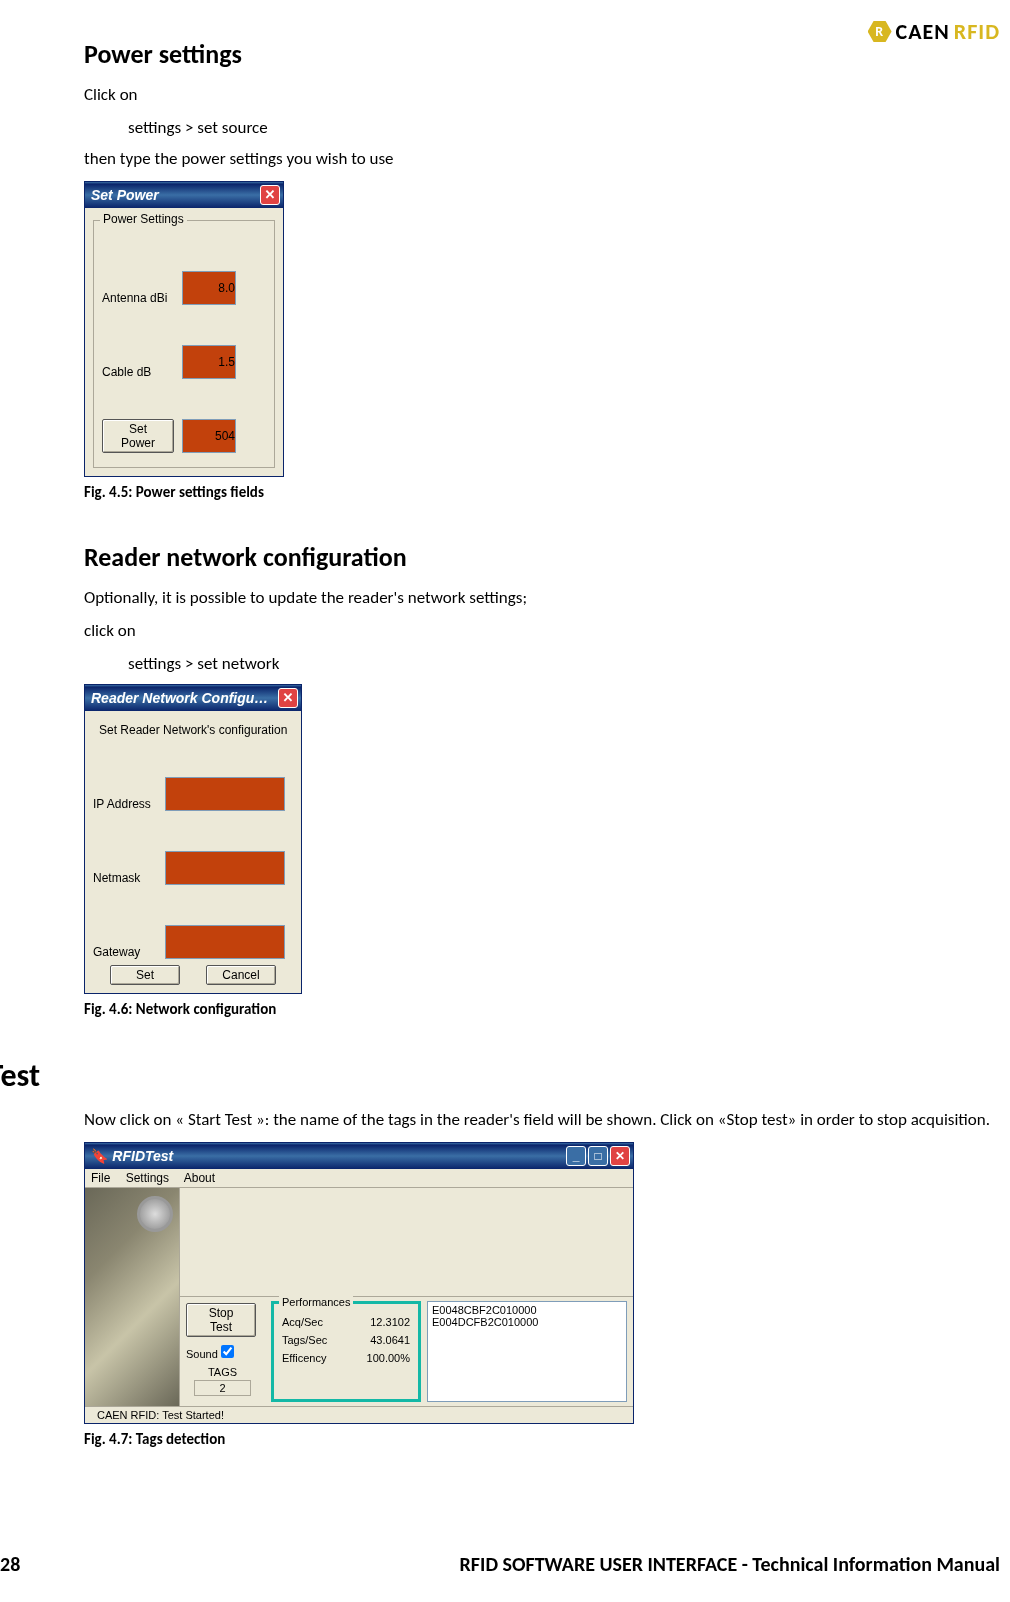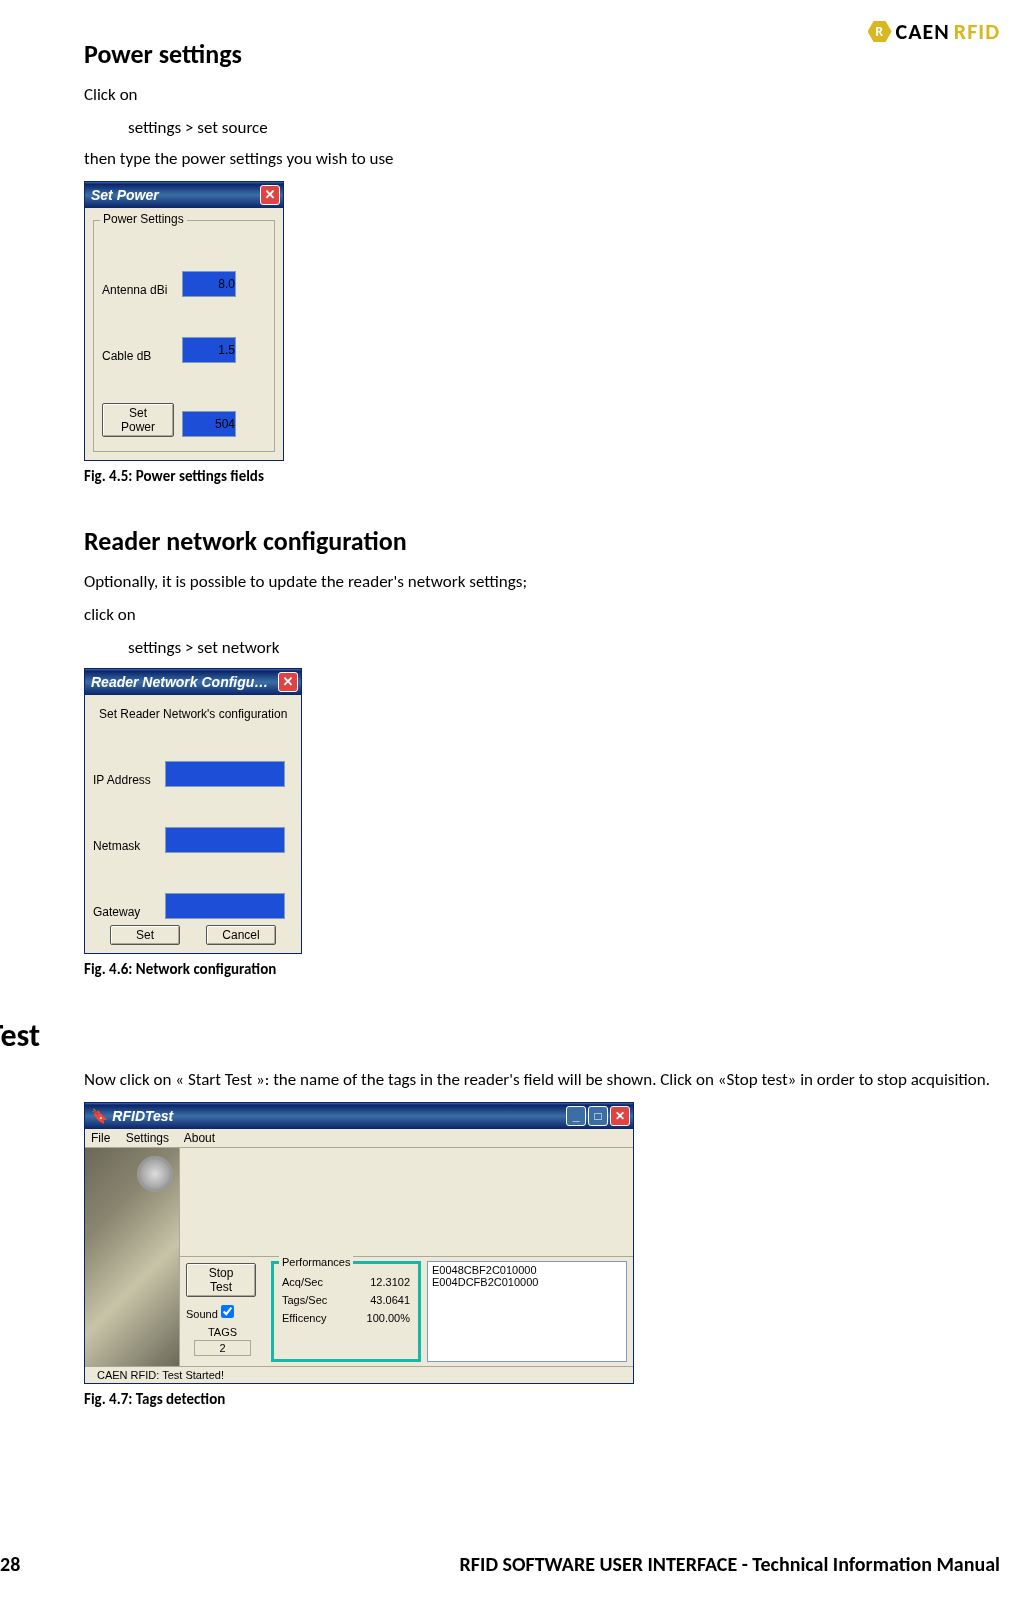--- a/index.html
+++ b/index.html
@@ -102,22 +102,22 @@
     padding: 0 3px;
     font-size: 12px;
   }
   .row { display: flex; align-items: flex-end; margin-bottom: 6px; gap: 8px; margin-top: 40px; }
   .row label { flex: 0 0 72px; font-size: 12px; }
   .row input[type=text] {
     font-size: 12px;
     text-align: right;
     padding: 1px 0;
     border: 1px solid #7f9db9;
-    background: #1d4ed8;
-    height: 26px;
+    background: #c2410c;
+    height: 34px;
     width: 54px;
   }
   .row-wide input[type=text] { width: 120px; text-align: left; }
   .xp-btn {
     font-size: 12px;
     background: #ece9d8;
     border: 1px solid #555;
     border-radius: 2px;
     padding: 2px 10px;
     box-shadow: inset 1px 1px #fff, inset -1px -1px #aca899;

